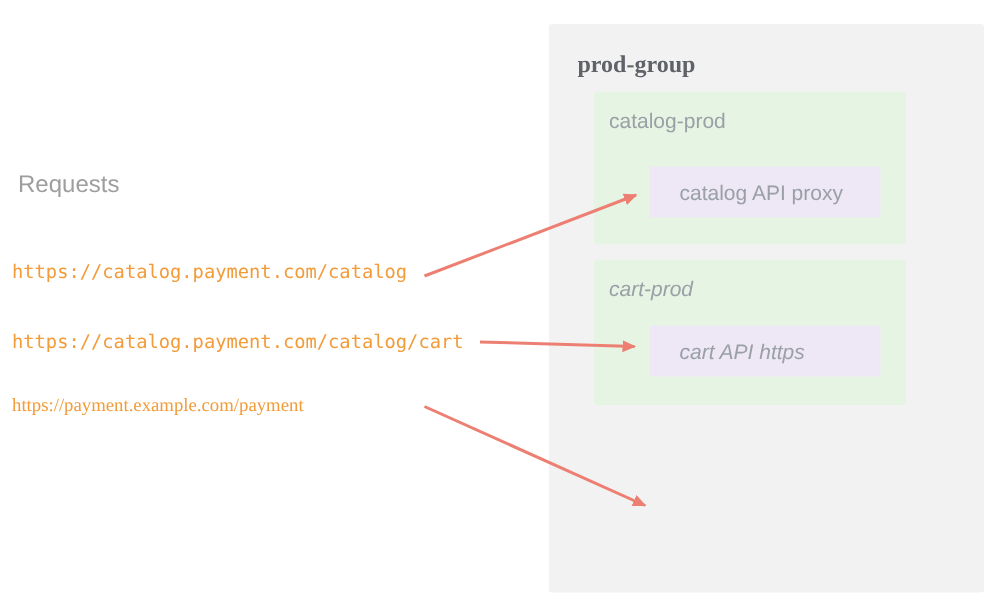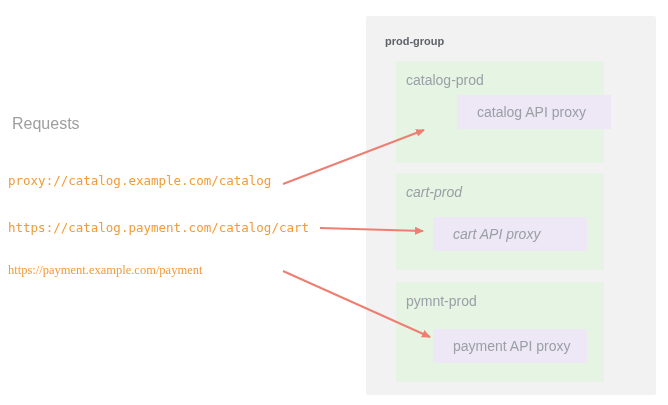--- a/index.html
+++ b/index.html
@@ -29,82 +29,76 @@
   }
   .request-url.u0{top:173px;}
   .request-url.u1{top:220px;}
   .request-url.u2{top:263px;font-family:Liberation Serif, serif;}
   .prod-group{
     position:absolute;left:366px;top:16px;width:290px;height:379px;
     background:var(--group-bg);border-radius:2px;
   }
   .prod-group-title{
     position:absolute;left:19px;top:19px;
-    font-size:11px;font-weight:bold;color:var(--title-text);
+    font-size:16px;font-weight:bold;color:var(--title-text);font-family:Liberation Serif, serif;
   }
   .env-box{
     position:absolute;left:30px;width:208px;
     background:var(--env-bg);border-radius:2px;
   }
   .env-box.e0{top:45px;height:102px;}
   .env-box.e1{top:157px;height:97px;font-style:italic;}
   .env-box.e2{top:266px;height:100px;}
   .env-label{
     position:absolute;left:10px;top:11px;
     font-size:14px;color:var(--label-text);
   }
   .proxy-box{
     position:absolute;left:37px;width:154px;height:34px;
     background:var(--proxy-bg);border-radius:2px;
     display:flex;align-items:center;
   }
-  .env-box.e0 .proxy-box{top:34px;margin-left:24px;}
+  .env-box.e0 .proxy-box{top:50px;}
   .env-box.e1 .proxy-box{top:44px;}
   .env-box.e2 .proxy-box{top:47px;}
   .proxy-label{
     padding-left:20px;font-size:14px;color:var(--label-text);white-space:nowrap;
   }
   .arrows{
     position:absolute;left:0;top:0;pointer-events:none;
   }
   .arrows line{stroke:var(--arrow);stroke-width:2;}
   .arrows .head{fill:var(--arrow);}
 </style>
 </head>
 <body>
 
 <div class="requests-heading">Requests</div>
 
-<div class="request-url u0">proxy://catalog.example.com/catalog</div>
+<div class="request-url u0">https://catalog.payment.com/catalog</div>
 <div class="request-url u1">https://catalog.payment.com/catalog/cart</div>
 <div class="request-url u2">https://payment.example.com/payment</div>
 
 <div class="prod-group">
   <div class="prod-group-title">prod-group</div>
 
   <div class="env-box e0">
     <div class="env-label">catalog-prod</div>
     <div class="proxy-box">
       <span class="proxy-label">catalog API proxy</span>
     </div>
   </div>
 
   <div class="env-box e1">
     <div class="env-label">cart-prod</div>
     <div class="proxy-box">
-      <span class="proxy-label">cart API proxy</span>
+      <span class="proxy-label">cart API https</span>
     </div>
   </div>
 
-  <div class="env-box e2">
-    <div class="env-label">pymnt-prod</div>
-    <div class="proxy-box">
-      <span class="proxy-label">payment API proxy</span>
-    </div>
-  </div>
 </div>
 
 <svg class="arrows" width="668" height="405" viewBox="0 0 668 405" aria-hidden="true">
   <defs>
     <marker id="ah" markerWidth="10" markerHeight="9" refX="8" refY="4" orient="auto" markerUnits="userSpaceOnUse">
       <path class="head" d="M0,0 L9,4 L0,8 Z"></path>
     </marker>
   </defs>
   <line x1="283" y1="184" x2="424" y2="130" marker-end="url(#ah)"></line>
   <line x1="320" y1="228" x2="423" y2="231" marker-end="url(#ah)"></line>

